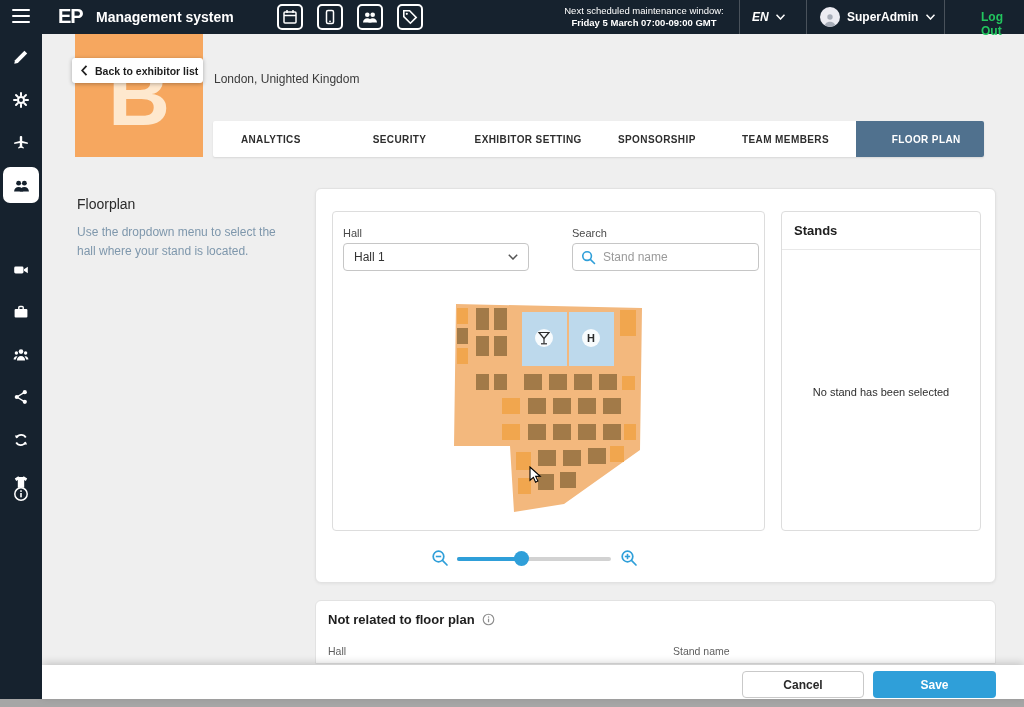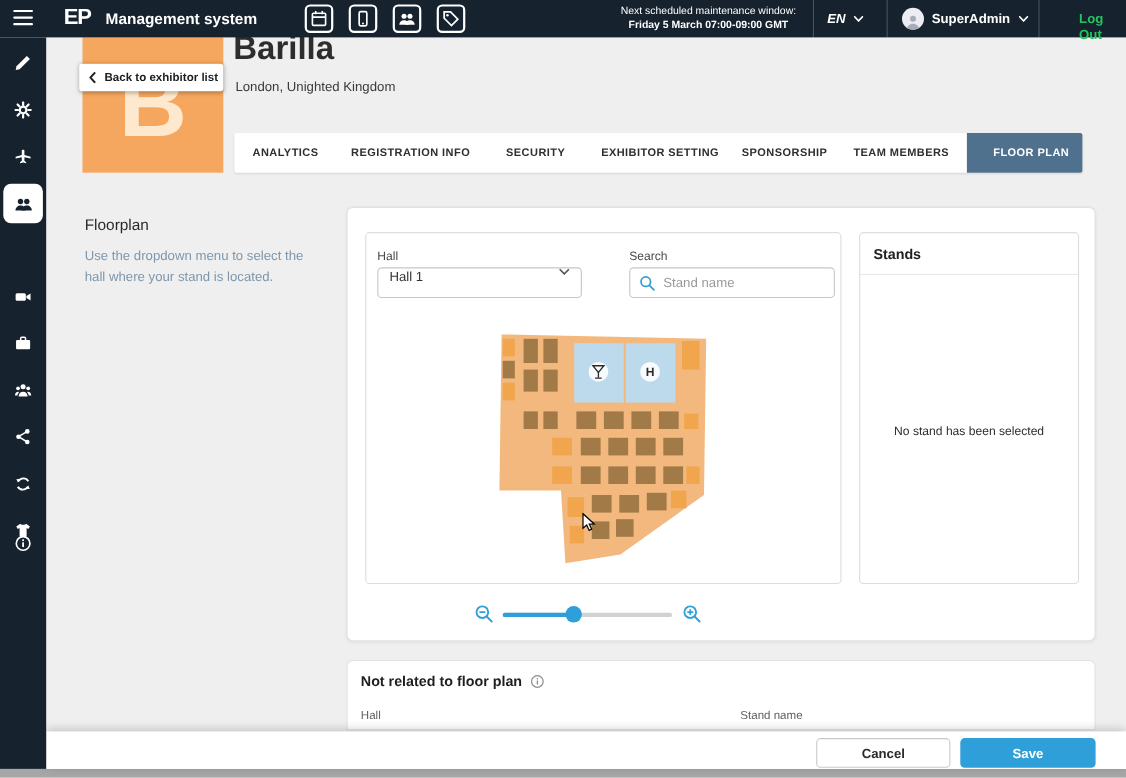--- a/index.html
+++ b/index.html
@@ -36,21 +36,21 @@
   .tabbar { position:absolute; left:213px; top:121px; width:771px; height:36px; background:#fff; display:flex; border-radius:2px; box-shadow:0 1px 2px rgba(0,0,0,.1);gap:13px; }
   .tab { flex:1; display:flex; align-items:center; justify-content:center; font-size:10px; font-weight:700; letter-spacing:.4px; color:#2e2e2e; cursor:pointer; white-space:nowrap; }
   .tab.active { background:#50718e; color:#fff; border-radius:0 2px 2px 0;padding-left:12px; }
 
   .section-title { position:absolute; left:77px; top:196px; font-size:14px; font-weight:500; color:#2a2a2a; }
   .section-desc { position:absolute; left:77px; top:223px; width:218px; font-size:12px; color:#7e97ac; line-height:19px; }
 
   .main-card { position:absolute; left:315px; top:188px; width:681px; height:395px; background:#fff; border:1px solid #e2e2e2; border-radius:6px; box-shadow:0 1px 3px rgba(0,0,0,.06); }
   .panel-left { position:absolute; left:16px; top:22px; width:433px; height:320px; border:1px solid #ddd; border-radius:4px; }
   .fld-label { position:absolute; font-size:11px; color:#4a4a4a; }
-  .select { position:absolute; left:10px; top:31px; width:186px; height:28px; border:1px solid #c6c6c6; border-radius:4px; background:#fff; display:flex; justify-content:space-between; padding:0 10px; font-size:12px; color:#333; cursor:pointer; }
+  .select { position:absolute; left:10px; top:31px; width:186px; height:28px; border:1px solid #c6c6c6; border-radius:4px; background:#fff; display:flex; align-items:center; justify-content:space-between; padding:0 10px; font-size:12px; color:#333; cursor:pointer; }
   .search { position:absolute; left:239px; top:31px; width:187px; height:28px; border:1px solid #c6c6c6; border-radius:4px; background:#fff; display:flex; align-items:center; gap:7px; padding:0 8px; }
   .search input { border:none; outline:none; font-size:12px; width:130px; color:#333; font-family:inherit; background:transparent; }
   .search input::placeholder { color:#9a9a9a; }
   .map-wrap { position:absolute; left:119px; top:86px; width:195px; height:215px; cursor:pointer; }
 
   .zoom-icon { position:absolute; cursor:pointer; }
   .zoom-track { position:absolute; left:141px; top:368px; width:154px; height:4px; background:#d2d2d2; border-radius:2px; cursor:pointer; }
   .zoom-fill { position:absolute; left:141px; top:368px; width:64px; height:4px; background:#2f9fd9; border-radius:2px; }
   .zoom-thumb { position:absolute; left:198px; top:362px; width:15px; height:15px; border-radius:50%; background:#2f9fd9; cursor:pointer; }
 
@@ -252,26 +252,24 @@
 
   <div class="exh-avatar">
     <span>B</span>
   </div>
   <button class="back-btn">
     <svg width="7" height="11" viewBox="0 0 7 11">
         <polyline points="5.5,0.8 1.2,5.5 5.5,10.2" fill="none" stroke="#222" stroke-width="1.8"></polyline>
       </svg>
     <span>Back to exhibitor list</span>
   </button>
-  <h1 class="exh-title">Barilla</h1>
   <div class="exh-sub">London, Unighted Kingdom</div>
 
   <div class="tabbar">
     <div class="tab">ANALYTICS</div>
-    <div class="tab">REGISTRATION INFO</div>
     <div class="tab">SECURITY</div>
     <div class="tab">EXHIBITOR SETTING</div>
     <div class="tab">SPONSORSHIP</div>
     <div class="tab">TEAM MEMBERS</div>
     <div class="tab active">FLOOR PLAN</div>
   </div>
 
   <div class="section-title">Floorplan</div>
   <div class="section-desc">Use the dropdown menu to select the hall where your stand is located.</div>
 

